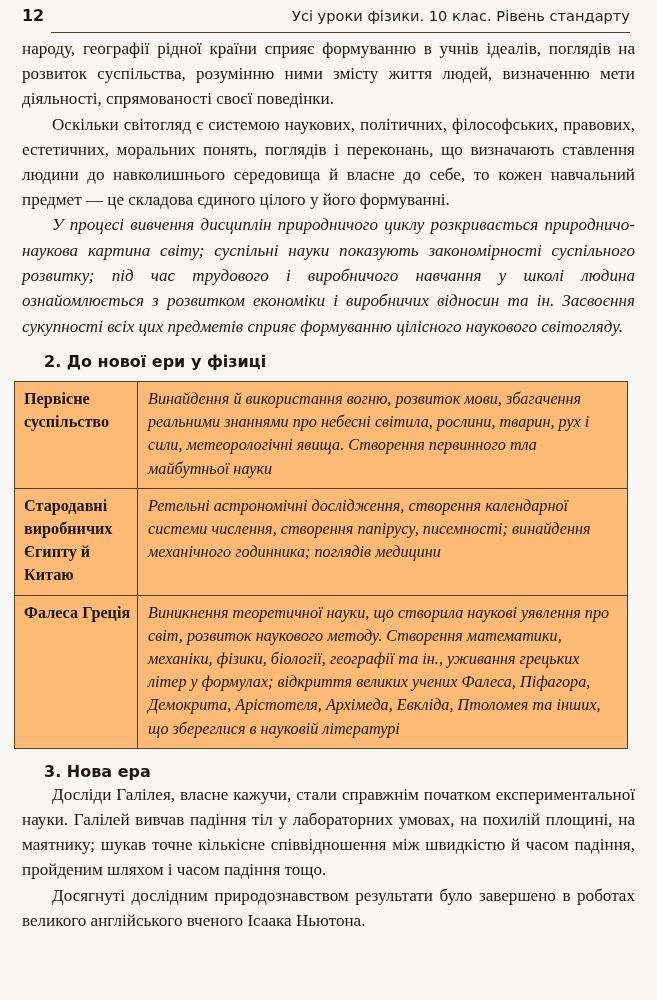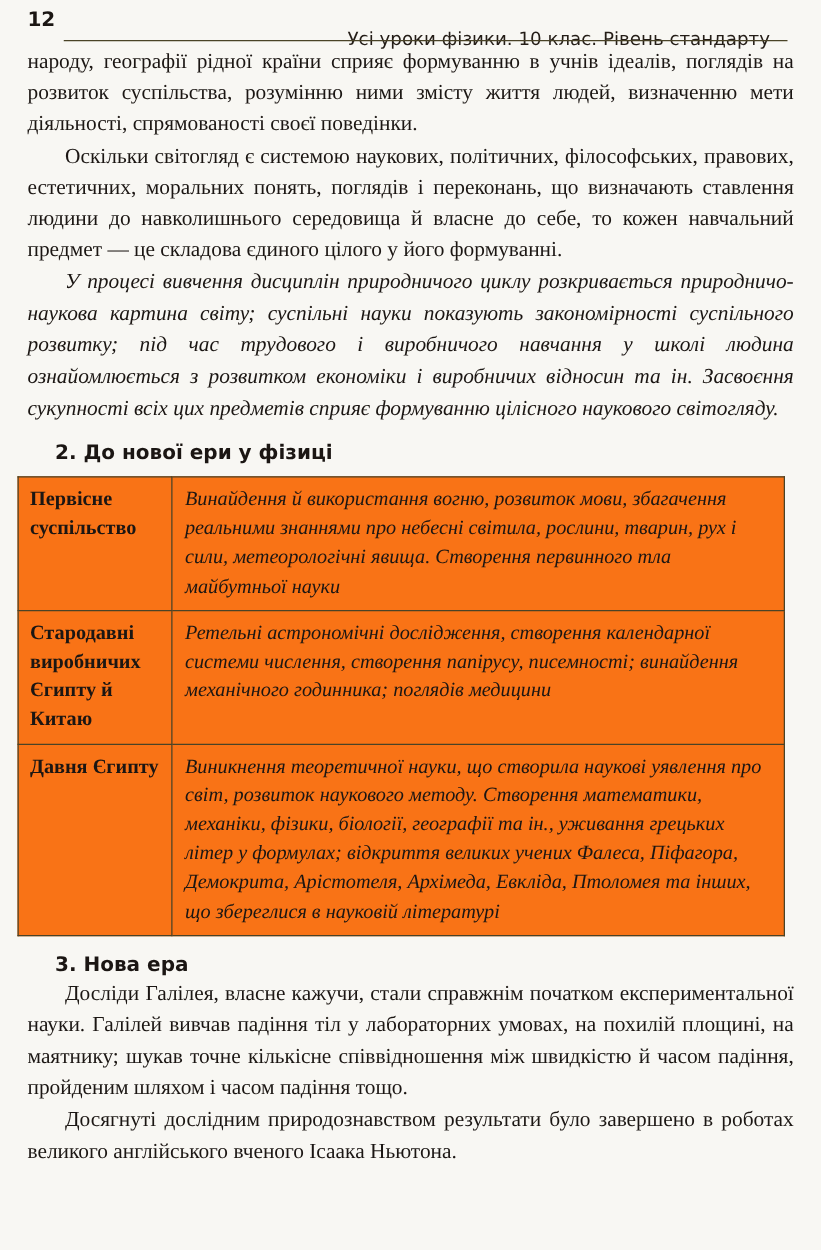--- a/index.html
+++ b/index.html
@@ -34,27 +34,26 @@
     left: 22px;
     top: 0px;
     font-family: "DejaVu Sans", "Liberation Sans", sans-serif;
     font-weight: bold;
     font-size: 16px;
     letter-spacing: -0.1px;
     color: #1b1613;
   }
   .runtitle {
     position: absolute;
-    right: 41px;
+    right: 27px;
     top: 1px;
     font-family: "DejaVu Sans", "Liberation Sans", sans-serif;
     font-size: 14.6px;
     color: #241d17;
     white-space: nowrap;
-    margin-top: 16px;
   }
   .headrule {
     position: absolute;
     left: 51px;
     top: 26px;
     width: 579px;
     height: 0;
     border-top: 1.4px solid #4a4327;
   }
 
@@ -94,21 +93,21 @@
   }
   .gap-sm { height: 9px; }
   .gap-md { height: 13px; }
 
   
   table.erax {
     border-collapse: collapse;
     width: 614px;
     margin: 0;
     table-layout: fixed;
-    background: #f97316;
+    background: #fdba74;
   }
   table.erax td {
     border: 1.3px solid #4a4327;
     vertical-align: top;
     font-size: 16.2px;
     line-height: 23.2px;
     padding: 6px 8px 7px 9px;
   }
   table.erax td.epoch {
     width: 109px;
@@ -156,21 +155,21 @@
         <tbody>
           <tr>
             <td class="epoch">Первісне суспільство</td>
             <td class="desc">Винайдення й використання вогню, розвиток мови, збагачення реальними знаннями про небесні світила, рослини, тварин, рух і сили, метеорологічні явища. Створення первинного тла майбутньої науки</td>
           </tr>
           <tr>
             <td class="epoch">Стародавні виробничих Єгипту й Китаю</td>
             <td class="desc">Ретельні астрономічні дослідження, створення календарної системи числення, створення папірусу, писемності; винайдення механічного годинника; поглядів медицини</td>
           </tr>
           <tr>
-            <td class="epoch">Давня Єгипту</td>
+            <td class="epoch">Фалеса Греція</td>
             <td class="desc">Виникнення теоретичної науки, що створила наукові уявлення про світ, розвиток наукового методу. Створення математики, механіки, фізики, біології, географії та ін., уживання грецьких літер у формулах; відкриття великих учених Фалеса, Піфагора, Демокрита, Арістотеля, Архімеда, Евкліда, Птоломея та інших, що збереглися в науковій літературі</td>
           </tr>
         </tbody>
       </table>
     </div>
 
     <div class="gap-md"></div>
 
     <h3 class="sechead">3. Нова ера</h3>
 

